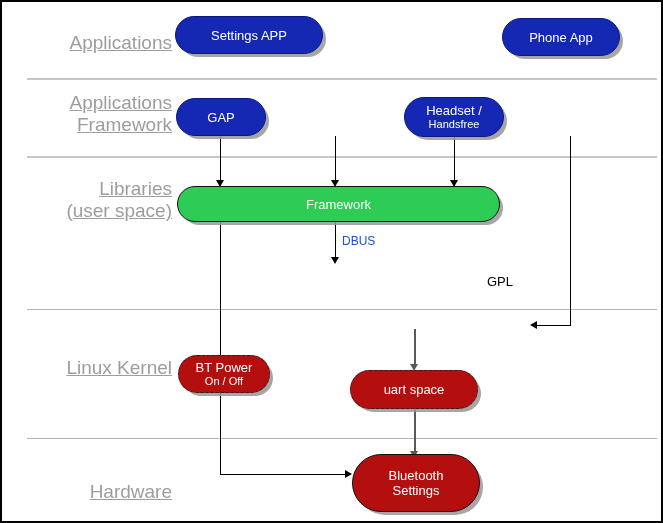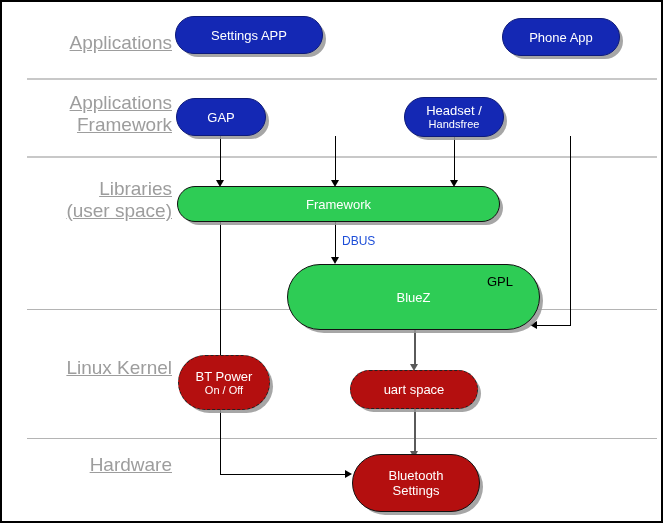--- a/index.html
+++ b/index.html
@@ -120,21 +120,21 @@
   <div class="layer-label" style="left:20px; top:30px; width:150px;">Applications</div>
 
   <div class="layer-label" style="left:20px; top:90px; width:150px;">Applications
 Framework</div>
 
   <div class="layer-label" style="left:20px; top:355px; width:150px;">Linux Kernel</div>
 
   <div class="layer-label" style="left:20px; top:176px; width:150px;">Libraries
 (user space)</div>
 
-  <div class="layer-label" style="left:20px; top:452px; width:150px;">Hardware</div>
+  <div class="layer-label" style="left:20px; top:479px; width:150px;">Hardware</div>
 
   <div class="divider" style="left:25px; top:76px; width:630px;"></div>
   <div class="divider" style="left:25px; top:154px; width:630px;"></div>
   <div class="divider thin" style="left:25px; top:307px; width:630px;"></div>
   <div class="divider thin" style="left:25px; top:436px; width:630px;"></div>
 
   <div class="vline" style="left:218px; top:134px; height:46px;"></div>
   <div class="arrow-down" style="left:214px; top:178px;"></div>
 
   <div class="vline" style="left:333px; top:134px; height:46px;"></div>
@@ -177,26 +177,23 @@
   <div class="node blue" style="left:402px; top:95px; width:100px; height:40px;">
     <span class="line1">Headset /</span>
     <span class="line2">Handsfree</span>
   </div>
 
 
   <div class="node green" style="left:175px; top:184px; width:323px; height:36px;">
     <span class="line1">Framework</span>
   </div>
 
-  <div class="node green" style="left:285px; top:262px; width:253px; height:66px;">
-    <span class="line1">BlueZ</span>
-  </div>
   <div class="badge" style="left:485px; top:260px;margin-top:12px;">GPL</div>
 
-  <div class="node red dashed" style="left:176px; top:353px; width:92px; height:55px;">
+  <div class="node red dashed" style="left:176px; top:353px; width:92px; height:38px;">
     <span class="line1">BT Power</span>
     <span class="line2">On / Off</span>
   </div>
 
   <div class="node red dashed" style="left:348px; top:368px; width:128px; height:39px;">
     <span class="line1">uart space</span>
   </div>
 
   <div class="node red" style="left:350px; top:452px; width:128px; height:58px;">
     <span class="line1">Bluetooth</span>

